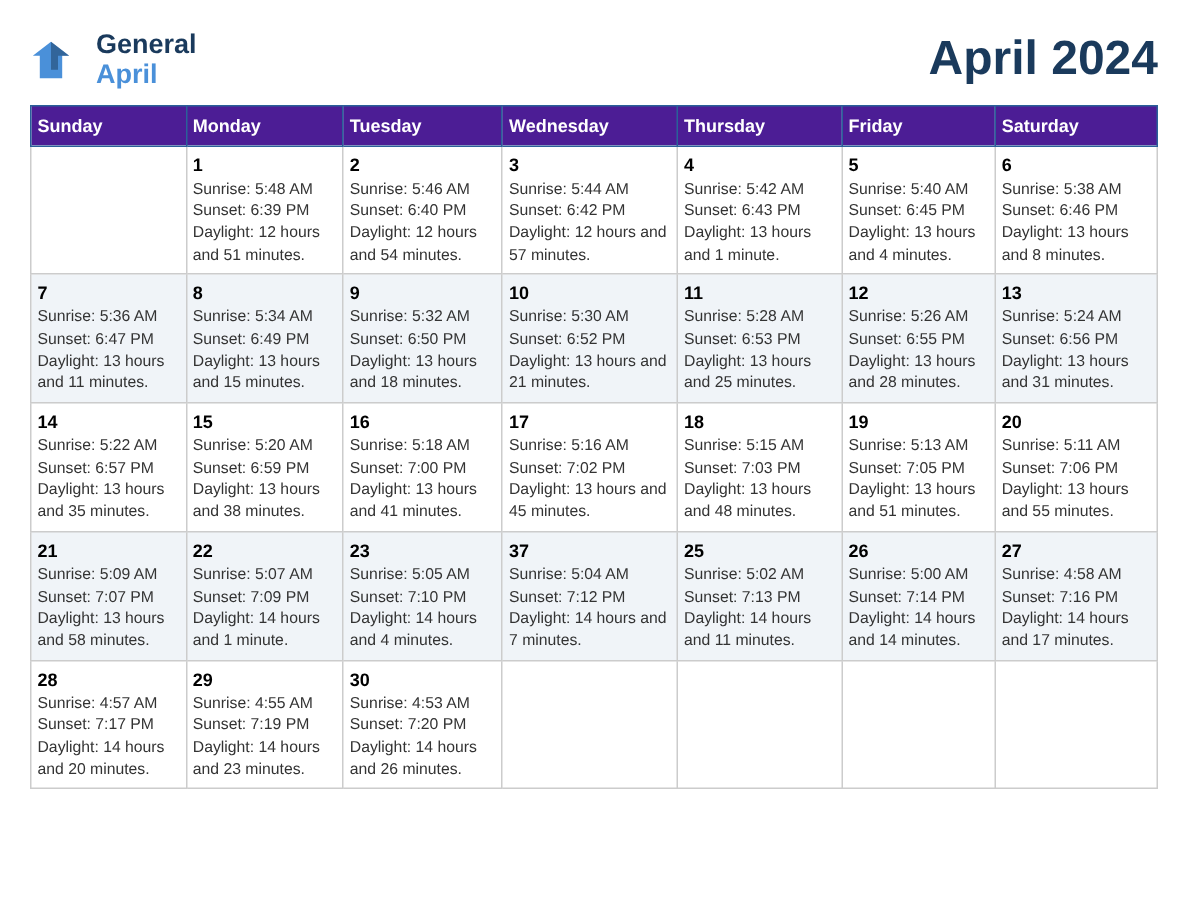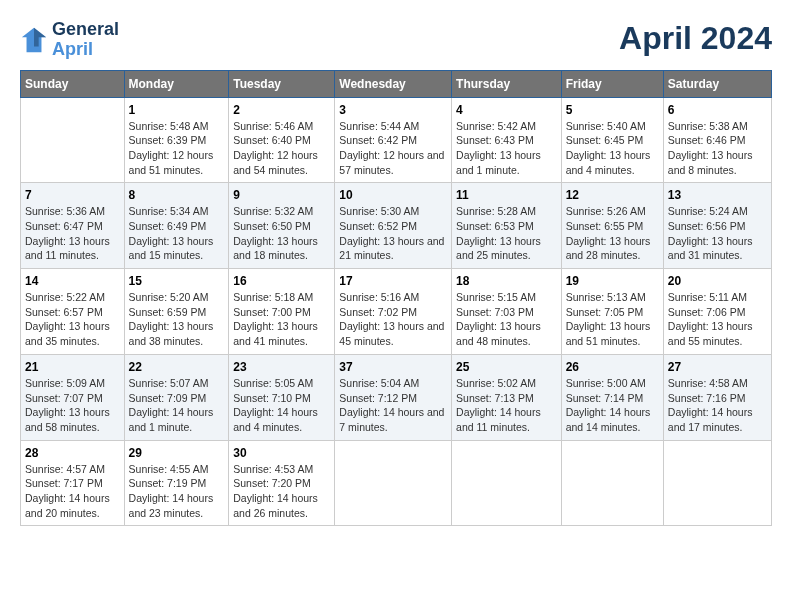--- a/index.html
+++ b/index.html
@@ -12,21 +12,21 @@
     }
     .header {
       display: flex;
       justify-content: space-between;
       align-items: flex-start;
       margin-bottom: 10px;
     }
     .logo {
       display: flex;
       align-items: center;
-      gap: 4px;
+      gap: 16px;
     }
     .logo-text {
       font-size: 18px;
       font-weight: bold;
       color: #1a3a5c;
       line-height: 1.1;
     }
     .logo-icon {
       width: 28px;
       height: 28px;
@@ -43,21 +43,21 @@
       font-size: 16px;
       font-weight: normal;
       color: #1a3a5c;
     }
     table {
       width: 100%;
       border-collapse: collapse;
       font-size: 11px;
     }
     thead tr {
-      background-color: #737373;
+      background-color: #4c1d95;
       color: #fff;
     }
     thead th {
       padding: 6px 4px;
       text-align: left;
       font-weight: bold;
       font-size: 12px;
       border: 1px solid #2a6099;
     }
     tbody tr {

